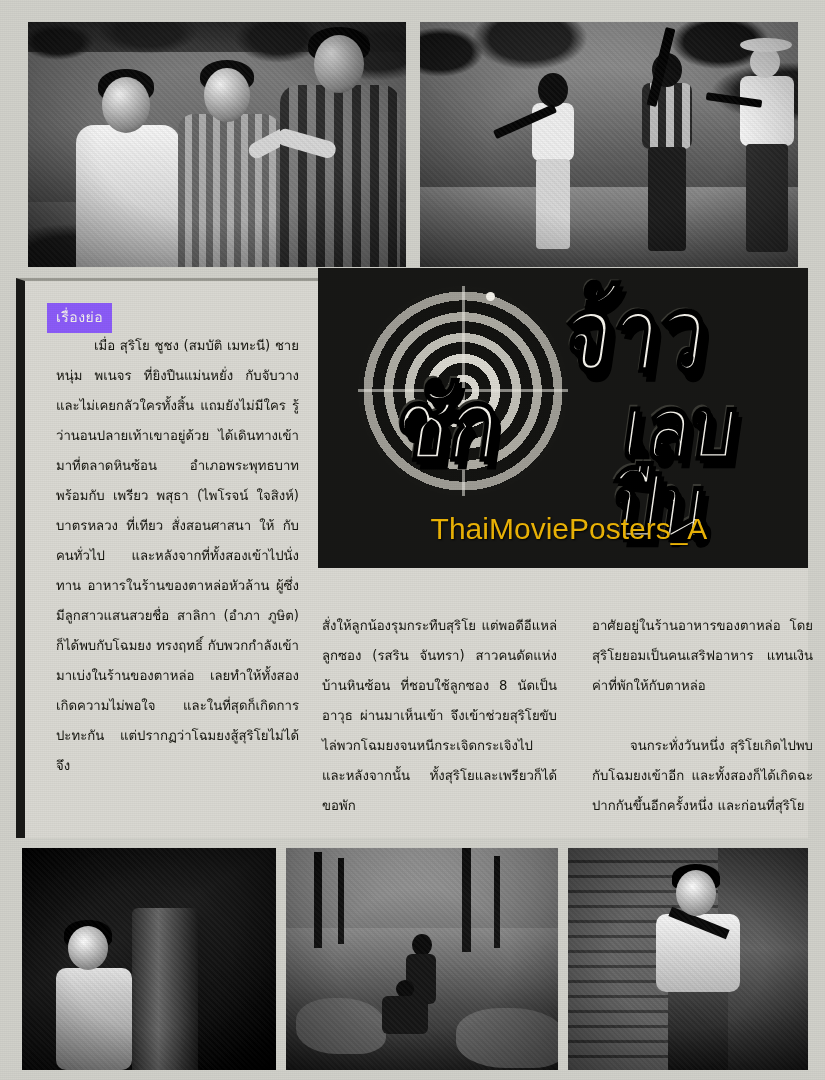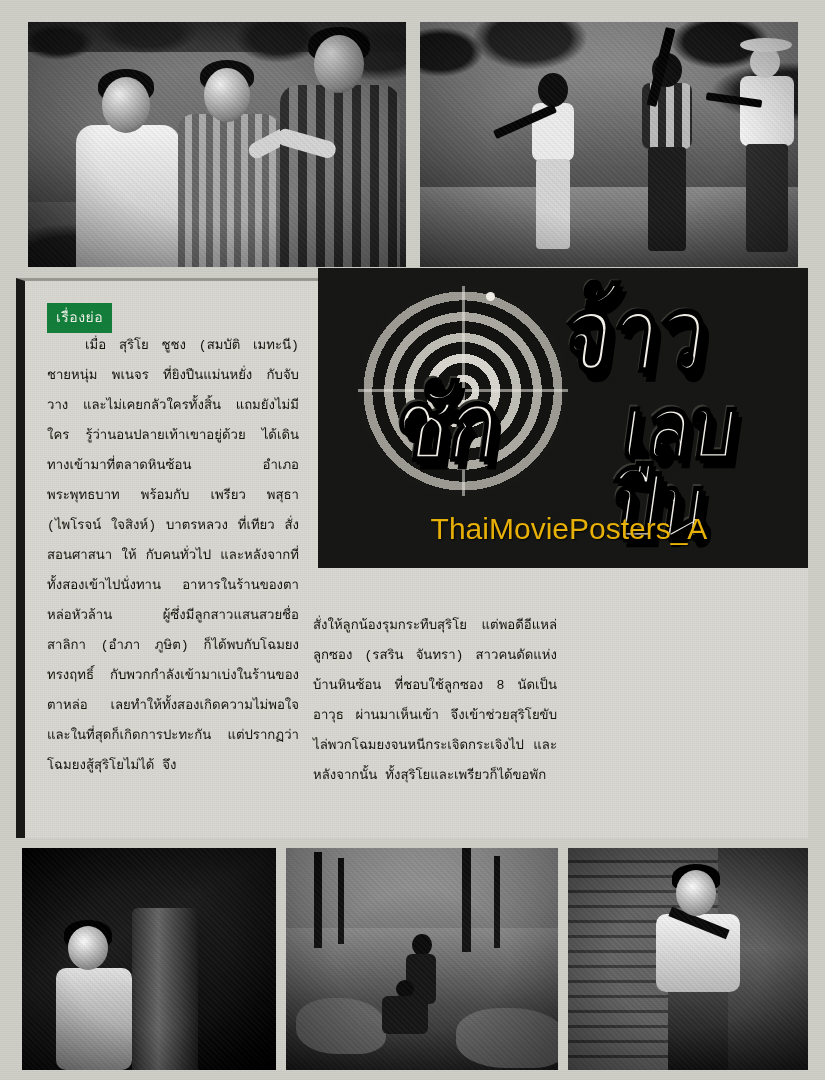--- a/index.html
+++ b/index.html
@@ -158,38 +158,38 @@
     background: #d7d6d0;
     border-left: 9px solid #1b1b19;
     border-top: 3px solid #9a9a93;
     box-sizing: border-box;
   }
   #panel-inner {
     position: absolute; inset: 0;
   }
   #section-label {
     position: absolute; left: 22px; top: 22px;
-    background: #15803d; color: #f2f1ea;
+    background: #8b5cf6; color: #f2f1ea;
     font-size: 14px; padding: 3px 9px 5px 9px;
     letter-spacing: .5px;
     font-family: "DejaVu Sans", sans-serif;
   }
   .col {
     position: absolute;
     font-family: "DejaVu Sans", sans-serif;
     font-size: 13.2px;
     line-height: 30px;
     color: #16160f;
     text-align: justify;
     text-justify: inter-word;
   }
   #col1 { left: 22px; top: 50px; width: 252px; }
   #col2 { left: 288px; top: 330px; width: 244px; }
   #col3 { left: 558px; top: 330px; width: 230px; }
-  .col p { margin: 0 0 0 0; font-family: Liberation Mono, monospace; }
+  .col p { margin: 0 0 0 9px; }
   .col p.indent { text-indent: 38px; }
   
   #logo-box {
     position: absolute;
     left: 318px; top: 268px; width: 490px; height: 300px;
     background: #191917;
     overflow: hidden;
   }
   #target {
     position: absolute; left: 40px; top: 18px; width: 210px; height: 210px;
@@ -373,20 +373,24 @@
       <div id="section-label">เรื่องย่อ</div>
 
       <div class="col" id="col1">
         <p class="indent">เมื่อ สุริโย ชูชง (สมบัติ เมทะนี) ชายหนุ่ม พเนจร ที่ยิงปืนแม่นหยั่ง กับจับวาง และไม่เคยกลัวใครทั้งสิ้น  แถมยังไม่มีใคร รู้ว่านอนปลายเท้าเขาอยู่ด้วย  ได้เดินทางเข้ามาที่ตลาดหินซ้อน   อำเภอพระพุทธบาท พร้อมกับ เพรียว พสุธา (ไพโรจน์ ใจสิงห์) บาตรหลวง ที่เทียว สั่งสอนศาสนา ให้ กับคนทั่วไป   และหลังจากที่ทั้งสองเข้าไปนั่งทาน อาหารในร้านของตาหล่อหัวล้าน ผู้ซึ่งมีลูกสาวแสนสวยชื่อ สาลิกา (อำภา ภูษิต) ก็ได้พบกับโฉมยง ทรงฤทธิ์ กับพวกกำลังเข้ามาเบ่งในร้านของตาหล่อ เลยทำให้ทั้งสองเกิดความไม่พอใจ  และในที่สุดก็เกิดการปะทะกัน  แต่ปรากฏว่าโฉมยงสู้สุริโยไม่ได้  จึง</p>
       </div>
 
       <div class="col" id="col2">
         <p>สั่งให้ลูกน้องรุมกระทืบสุริโย แต่พอดีอีแหล่ ลูกซอง (รสริน จันทรา) สาวคนดัดแห่งบ้านหินซ้อน  ที่ชอบใช้ลูกซอง 8 นัดเป็นอาวุธ ผ่านมาเห็นเข้า  จึงเข้าช่วยสุริโยขับไล่พวกโฉมยงจนหนีกระเจิดกระเจิงไป และหลังจากนั้น ทั้งสุริโยและเพรียวก็ได้ขอพัก</p>
       </div>
 
+      <div class="col" id="col3">
+        <p>อาศัยอยู่ในร้านอาหารของตาหล่อ โดยสุริโยยอมเป็นคนเสริฟอาหาร  แทนเงินค่าที่พักให้กับตาหล่อ</p>
+        <p class="indent" style="margin-top:30px">จนกระทั่งวันหนึ่ง  สุริโยเกิดไปพบกับโฉมยงเข้าอีก  และทั้งสองก็ได้เกิดฉะปากกันขึ้นอีกครั้งหนึ่ง และก่อนที่สุริโย</p>
+      </div>
     </div>
   </div>
 
   <div id="logo-box">
     <div id="target"></div>
     <div id="target-cross-v"></div>
     <div id="target-cross-h"></div>
     <div id="target-dot"></div>
     <div class="logo-word" id="logo-word-1">จ้าว</div>
     <div class="logo-word" id="logo-word-2">ชัก</div>

